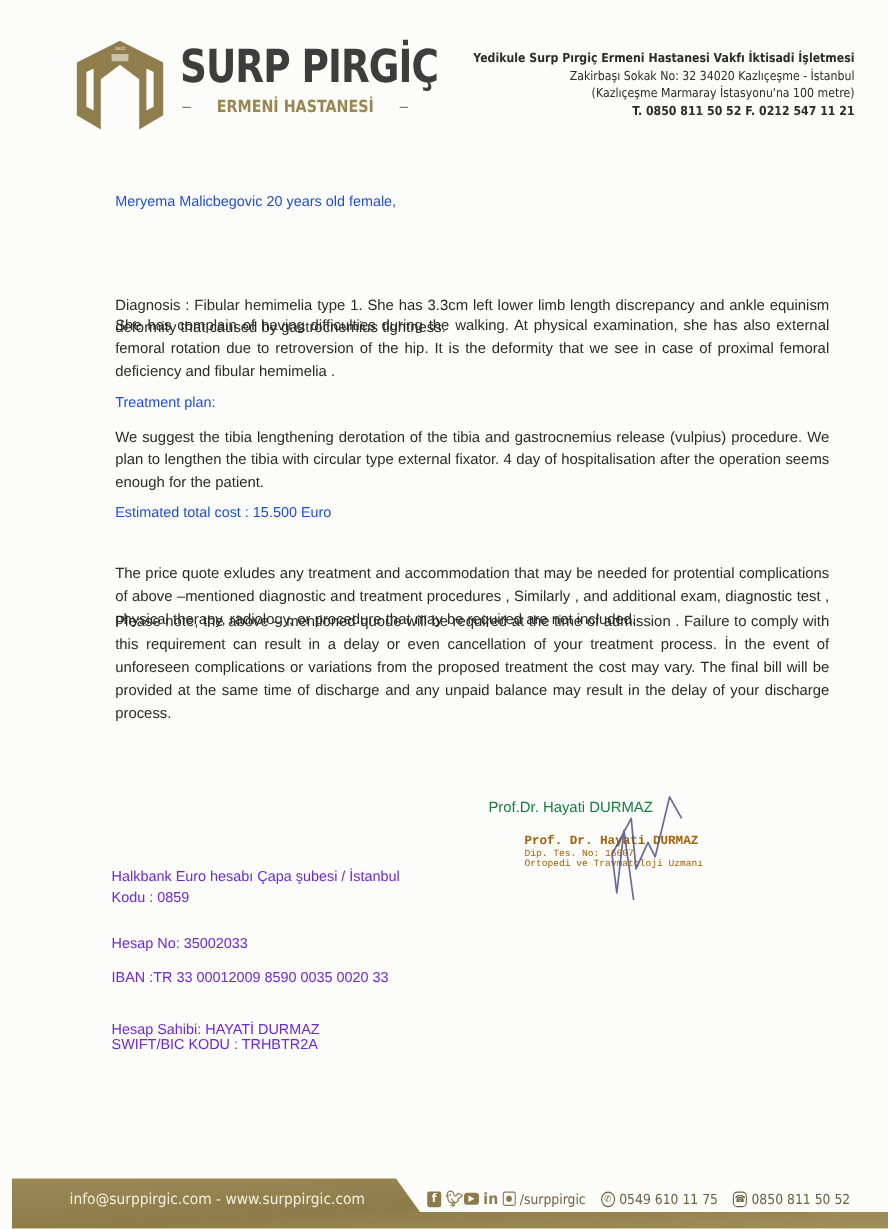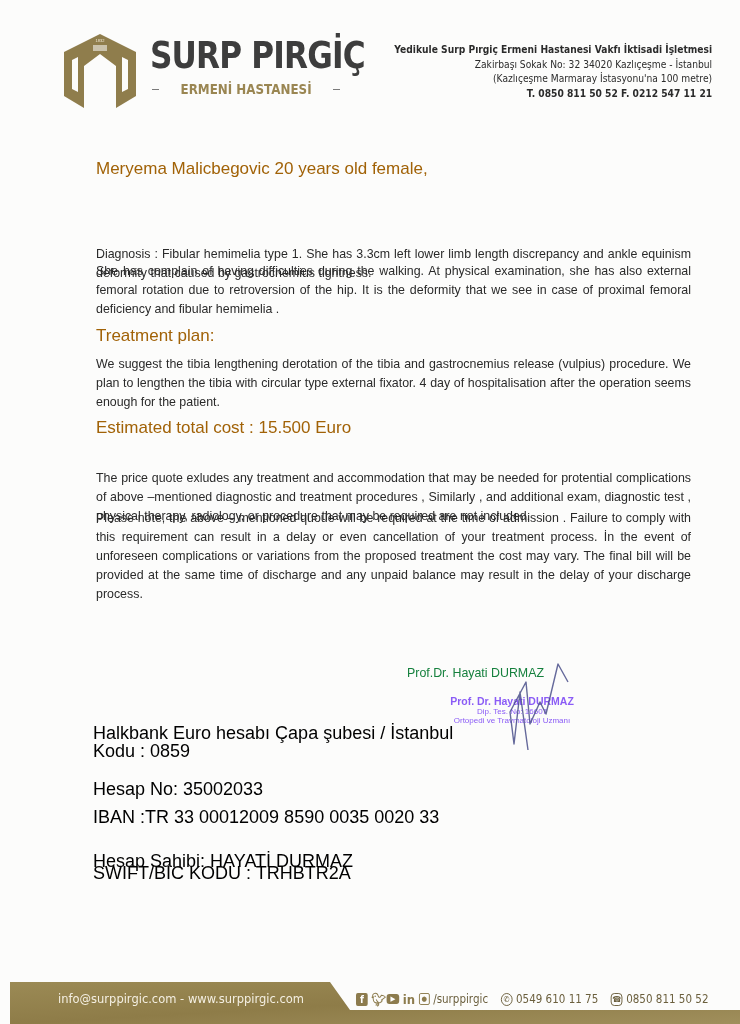--- a/index.html
+++ b/index.html
@@ -31,35 +31,35 @@
     color: #2b2b2b; font-family: "DejaVu Sans", sans-serif;
     transform: scaleX(0.88); transform-origin: right top;
   }
   .addr .b { font-weight: bold; }
 
   
   .para {
     left: 96px; width: 595px; font-family: "Liberation Sans", sans-serif;
     font-size: 12.4px; line-height: 19px; color: #2a2a2a; text-align: justify;
   }
-  .single { left: 96px; font-size: 17px; line-height: 19px; color: #a16207; white-space: nowrap; }
+  .single { left: 96px; font-size: 12px; line-height: 19px; color: #1d4ed8; white-space: nowrap; }
 
   
   .sig-name { left: 407px; top: 666px; font-size: 12.4px; color: #15803d; }
   .stamp {
-    left: 437px; top: 695px; width: 150px; font-family: Liberation Sans, sans-serif;
-    color: #8b5cf6; text-align: center; line-height: 9px;
+    left: 437px; top: 695px; width: 150px; font-family: Liberation Mono, monospace;
+    color: #a16207; text-align: left; line-height: 9px;
   }
   .stamp .s1 { font-size: 10.5px; font-weight: bold; line-height: 12px; }
   .stamp .s2 { font-size: 8px; }
   .stamp .s3 { font-size: 8px; }
   .signature { left: 470px; top: 652px; width: 110px; height: 100px; }
 
   
-  .bank { left: 93px; font-size: 18px; color: #000000; white-space: nowrap; }
+  .bank { left: 93px; font-size: 12px; color: #6d28d9; white-space: nowrap; }
 
   
   .footer { left: 0; top: 980px; width: 740px; height: 44px; }
   .foot-left {
     left: 58px; top: 991px; font-family: "DejaVu Sans", sans-serif; font-size: 12.5px;
     color: #f4efe2; white-space: nowrap; transform: scaleX(0.92); transform-origin: left top;
   }
   .foot-right {
     left: 356px; top: 992px; display: flex; align-items: center; gap: 4px;
     font-family: "DejaVu Sans", sans-serif; font-size: 11.5px; color: #6b5f3d;

